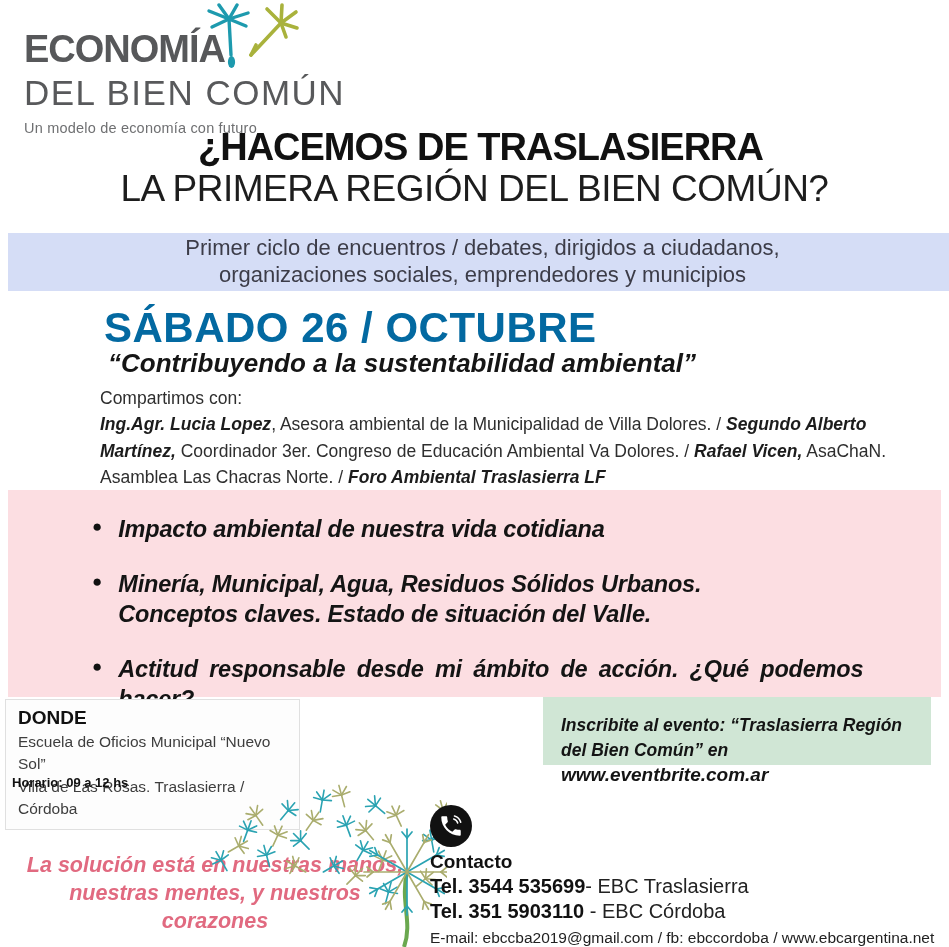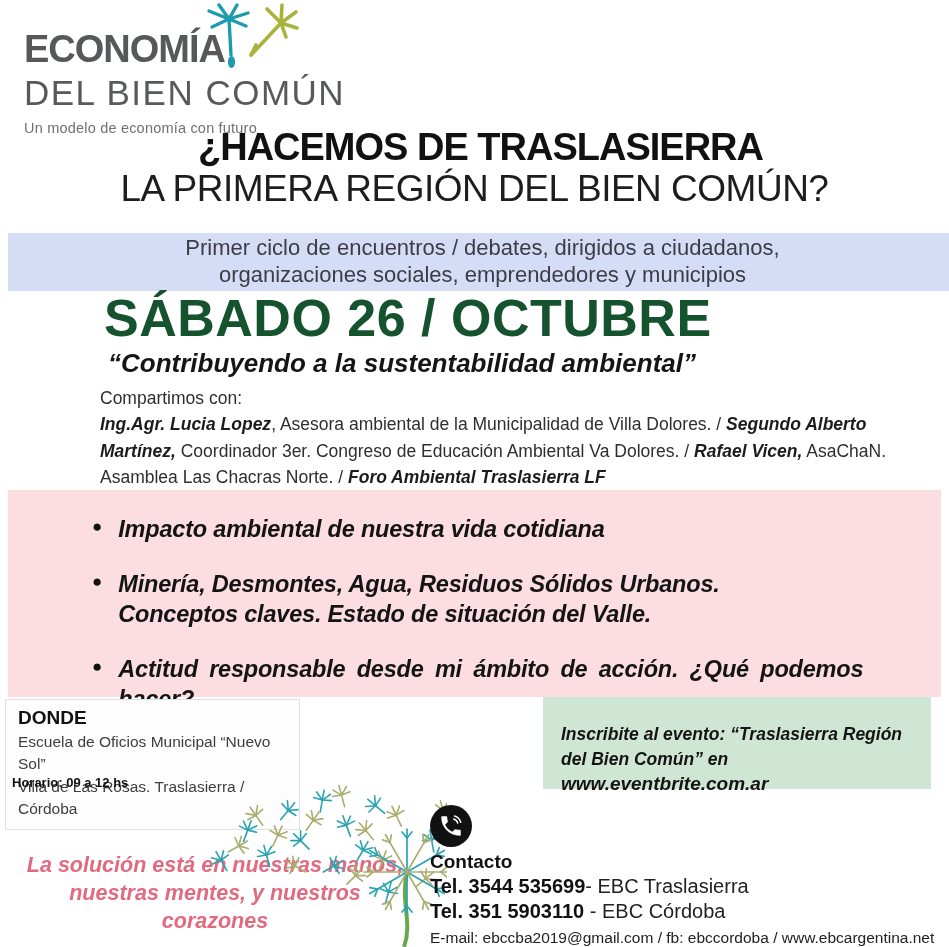--- a/index.html
+++ b/index.html
@@ -17,22 +17,22 @@
   .title{position:absolute;left:0;top:128px;width:100%;text-align:center;}
   .title-l1{font-size:38px;font-weight:900;letter-spacing:-1px;color:#111;line-height:1.05;margin-left:12px;}
   .title-l2{font-size:37px;font-weight:400;letter-spacing:-.5px;color:#1d1d1d;line-height:1.15;}
 
   
   .banner{position:absolute;left:8px;top:233px;width:100%;height:58px;background:#d5ddf6;
           display:flex;align-items:center;justify-content:center;}
   .banner-text{font-size:22px;font-weight:500;color:#3c3c48;text-align:center;line-height:1.22;white-space:pre-line;}
 
   
-  .date-heading{position:absolute;left:104px;top:288px;font-size:52px;font-weight:800;
-                color:#14532d;letter-spacing:.5px;}
+  .date-heading{position:absolute;left:104px;top:304px;font-size:42px;font-weight:800;
+                color:#0369a1;letter-spacing:.5px;}
   .theme{position:absolute;left:108px;top:348px;font-size:26px;font-weight:700;font-style:italic;color:#151515;}
 
   
   .speakers{position:absolute;left:100px;top:385px;width:826px;font-size:17.5px;line-height:1.5;color:#2e2e2e;}
   .speakers-intro{display:block;}
   .speakers .rt-b{font-weight:800;font-style:italic;color:#1c1c1c;}
 
   
   .topics{position:absolute;left:8px;top:490px;width:933px;height:207px;background:#fcdee2;
           box-sizing:border-box;padding:24px 40px 0 84px;}
@@ -42,22 +42,22 @@
               letter-spacing:-.2px;line-height:1.28;white-space:pre-line;}
   .topic.justify .topic-text{text-align:justify;width:100%;max-width:745px;}
 
   
   .where{position:absolute;left:5px;top:699px;width:295px;box-sizing:border-box;background:#fdfdfd;
          border:1px solid #e0e0e0;padding:7px 12px 9px 12px;}
   .where-label{font-size:19px;font-weight:800;color:#111;}
   .where-line{font-size:15.5px;color:#3e3e3e;line-height:1.4;margin-top:2px;}
 
   
-  .register{position:absolute;left:543px;top:697px;width:388px;height:92px;box-sizing:border-box;
-            background:#d0e6d5;padding:25px 18px;font-style:italic;color:#141414;}
+  .register{position:absolute;left:543px;top:697px;width:388px;height:68px;box-sizing:border-box;
+            background:#d0e6d5;padding:16px 18px;font-style:italic;color:#141414;}
   .register-text{font-size:17.5px;font-weight:600;line-height:1.45;}
   .register-url{font-size:19px;font-weight:800;}
 
   
   .schedule{position:absolute;left:12px;top:775px;font-size:13px;font-weight:800;color:#111;}
 
   
   .quote{position:absolute;left:15px;top:852px;width:400px;text-align:center;
          font-size:21.5px;font-style:italic;font-weight:600;color:#e16a80;line-height:1.3;white-space:pre-line;}
 
@@ -123,21 +123,21 @@
     <span><span class="rt-b">Ing.Agr. Lucia Lopez</span><span>, Asesora ambiental de la Municipalidad de Villa Dolores. / </span><span class="rt-b">Segundo Alberto Martínez,</span><span> Coordinador 3er. Congreso de Educación Ambiental Va Dolores. / </span><span class="rt-b">Rafael Vicen,</span><span> AsaChaN. Asamblea Las Chacras Norte. / </span><span class="rt-b">Foro Ambiental Traslasierra LF</span></span>
   </div>
 
   <div class="topics">
     <div class="topic">
       <span class="topic-dot">●</span>
       <span class="topic-text">Impacto ambiental de nuestra vida cotidiana</span>
     </div>
     <div class="topic">
       <span class="topic-dot">●</span>
-      <span class="topic-text">Minería, Desmontes, Agua, Residuos Sólidos Urbanos.
+      <span class="topic-text">Minería, Municipal, Agua, Residuos Sólidos Urbanos.
 Conceptos claves. Estado de situación del Valle.</span>
     </div>
     <div class="topic justify">
       <span class="topic-dot">●</span>
       <span class="topic-text">Actitud responsable desde mi ámbito de acción. ¿Qué podemos hacer?</span>
     </div>
   </div>
 
   <div class="where">
     <div class="where-label">DONDE</div>

